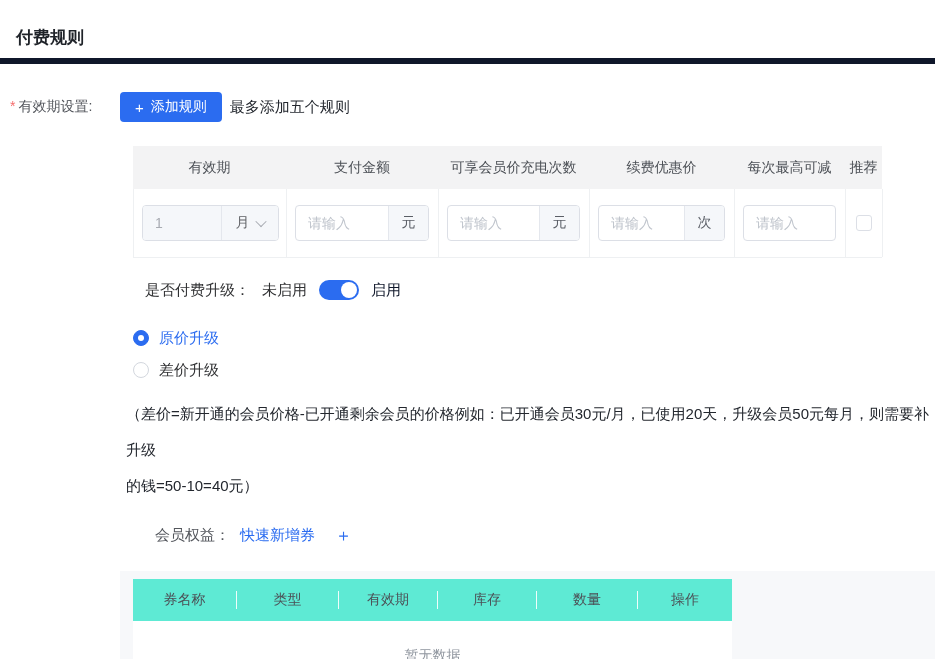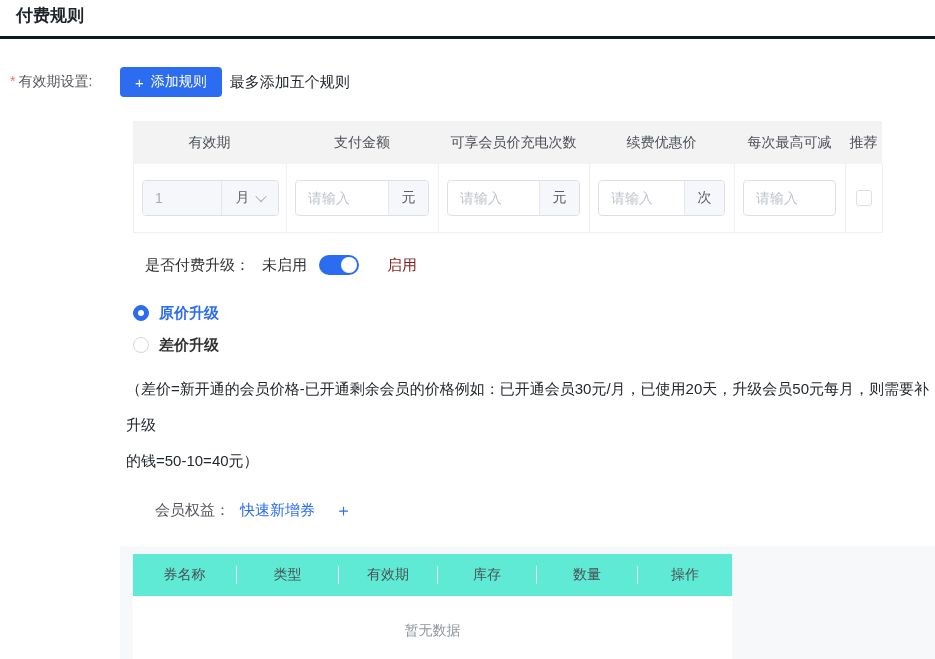--- a/index.html
+++ b/index.html
@@ -2,21 +2,21 @@
 <html><head>
 <meta charset="utf-8">
 <style>
   * { margin:0; padding:0; box-sizing:border-box; }
   html,body { width:935px; height:659px; background:#ffffff;
     font-family:"Liberation Sans","DejaVu Sans",sans-serif;
     font-size:14px; color:#303133; overflow:hidden; }
 
   
   .page-title { font-size:17px; font-weight:700; color:#1f2329;
-    padding:4px 0 9px 16px; border-bottom:3px solid #0f172a; }
+    padding:26px 0 9px 16px; border-bottom:6px solid #0f172a; }
 
   
   .form-row { display:flex; align-items:center; margin:28px 0 0 10px; }
   .form-label { width:110px; color:#53565c; font-size:14px; }
   .req { color:#f56c6c; margin-right:3px; }
   .btn-primary { display:inline-flex; align-items:center; justify-content:center;
     gap:7px; height:30px; padding:0 15px; background:#2b6cf0; color:#fff;
     border:none; border-radius:4px; font-size:14px; cursor:pointer;
     font-family:inherit; }
   .btn-plus { font-size:15px; line-height:1; }
@@ -55,32 +55,32 @@
     border-radius:3px; background:#fff; cursor:pointer; }
 
   
   .toggle-row { margin:22px 0 0 145px; display:flex; align-items:center;
     font-size:15px;font-family:Liberation Serif, serif; }
   .toggle-off { margin-left:12px; color:#303133; }
   .switch { width:40px; height:20px; border-radius:10px; background:#2b6cf0;
     margin:0 12px; position:relative; cursor:pointer; }
   .switch .knob { position:absolute; top:2px; right:2px; width:16px;
     height:16px; border-radius:50%; background:#fff; }
-  .toggle-on { color:#7f1d1d; cursor:pointer;margin-left:16px; }
+  .toggle-on { color:#0f172a; cursor:pointer; }
 
   
   .radio-group { margin:22px 0 0 133px; }
   .radio-row { display:flex; align-items:center; height:32px; cursor:pointer; }
   .radio { width:16px; height:16px; border-radius:50%; position:relative; }
   .radio.checked { background:#2b6cf0; border:1px solid #2b6cf0; }
   .radio.checked::after { content:""; position:absolute; left:50%; top:50%;
     width:6px; height:6px; border-radius:50%; background:#fff;
     transform:translate(-50%,-50%); }
   .radio.unchecked { background:#fff; border:1px solid #d3d7de; }
-  .radio-label { margin-left:10px; font-size:15px; color:#303133;font-weight:bold; }
+  .radio-label { margin-left:10px; font-size:15px; color:#303133; }
   .radio-label.active { color:#2b6cf0; }
 
   
   .note { margin:10px 0 0 126px; font-size:15px; line-height:36px;
     color:#23272e; }
 
   
   .benefits-row { display:flex; align-items:center; margin:22px 0 0 155px;
     font-size:15px; }
   .benefits-label { color:#53565c; }

